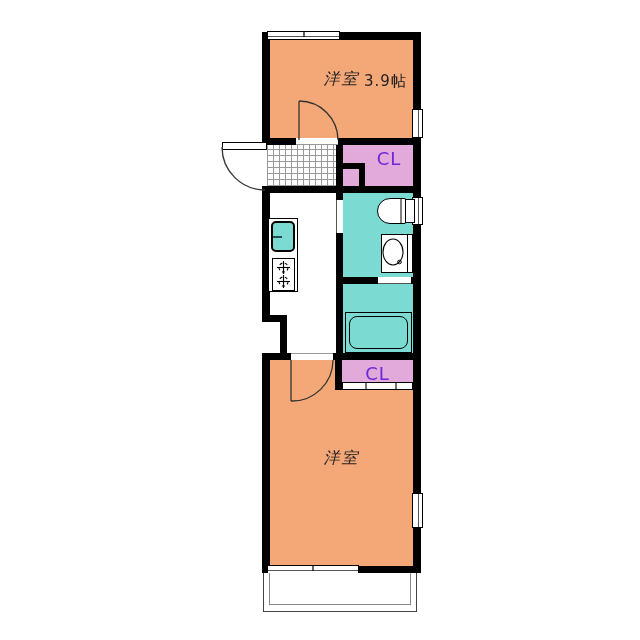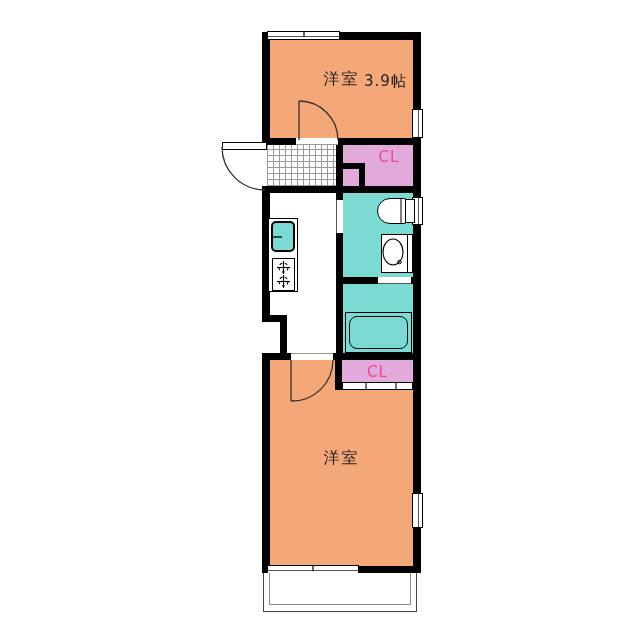--- a/index.html
+++ b/index.html
@@ -25,23 +25,23 @@
       repeating-linear-gradient(0deg,#9a9a9a 0 1px,transparent 1px 6px),
       repeating-linear-gradient(90deg,#9a9a9a 0 1px,transparent 1px 6px),
       #ffffff;
   }
   .opening{position:absolute;background:#ffffff;}
   .window{position:absolute;background:#ffffff;border:1px solid #000;box-sizing:border-box;}
   .win-mid-h{position:absolute;left:0;right:0;top:50%;height:1px;background:#555;}
   .win-mid-v{position:absolute;top:0;bottom:0;left:50%;width:1px;background:#555;}
   .fixture{position:absolute;background:#fff;border:1px solid #000;box-sizing:border-box;}
   .label{position:absolute;text-align:center;line-height:1.15;}
-  .room-name{font-size:16px;letter-spacing:2px;}
+  .room-name{font-size:16px;letter-spacing:2px;font-style:italic;}
   .room-size{font-size:15px;letter-spacing:1px;}
-  .cl-label{font-size:15px;color:#ec4899;letter-spacing:1px;}
+  .cl-label{font-size:18px;color:#6d28d9;letter-spacing:1px;}
   svg{position:absolute;left:0;top:0;pointer-events:none;}
   .balcony-outer{position:absolute;background:#fff;border:1px solid #444;border-top:none;box-sizing:border-box;}
   .balcony-inner{position:absolute;background:#fff;border:1px solid #8a8a8a;border-top:none;box-sizing:border-box;}
 </style>
 </head>
 <body>
 
 <div class="canvas">
 
   <div class="fill room" style="left:270px;top:40px;width:143px;height:98px;"></div>

